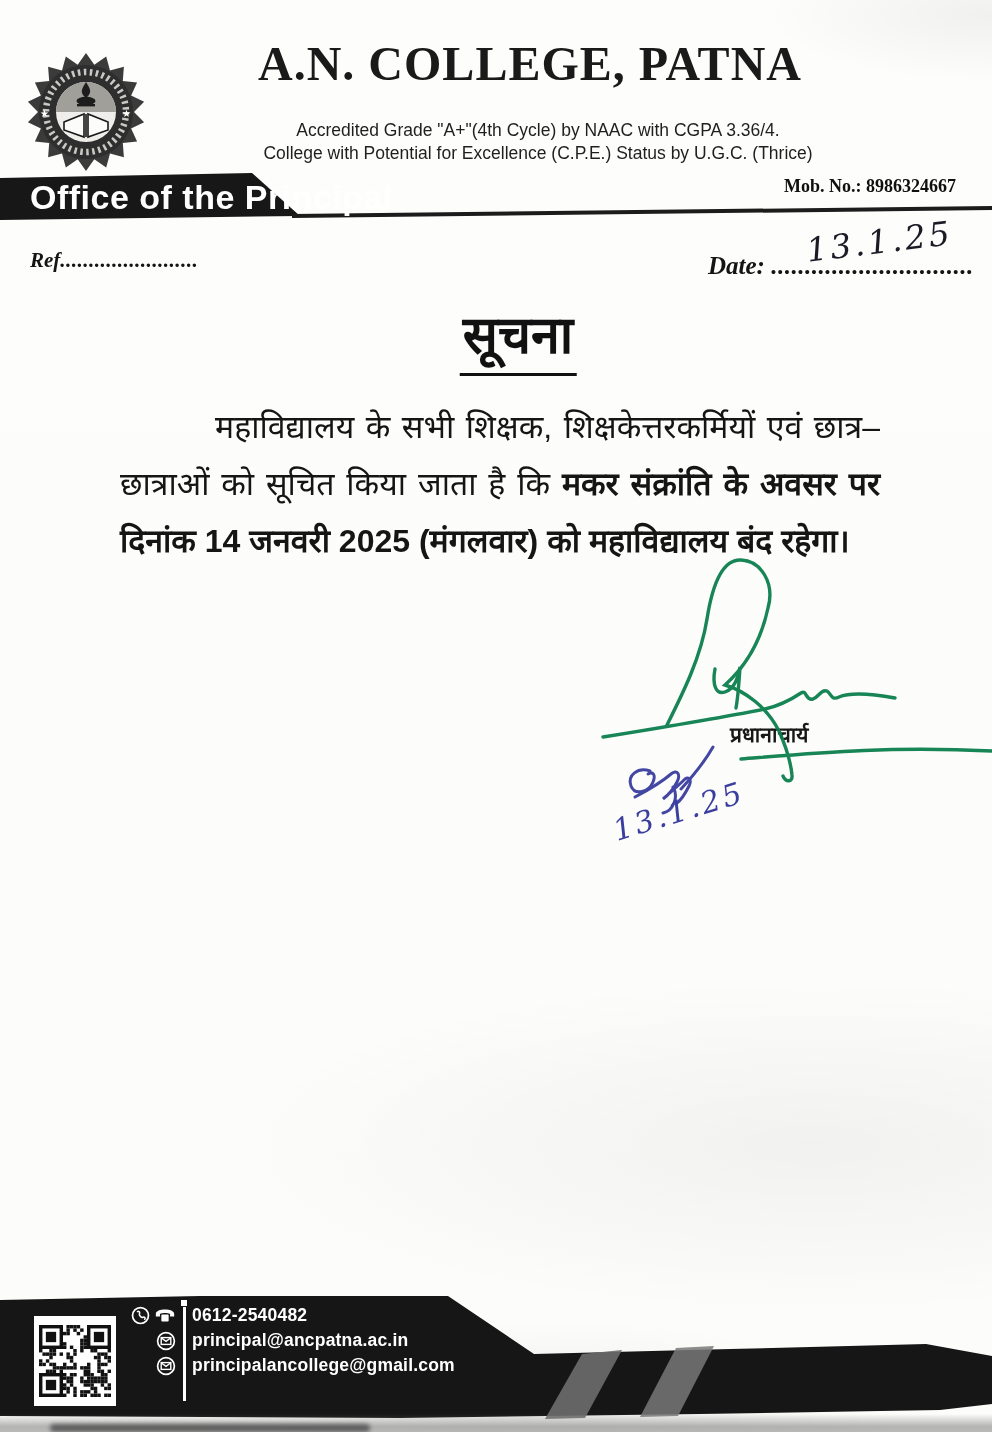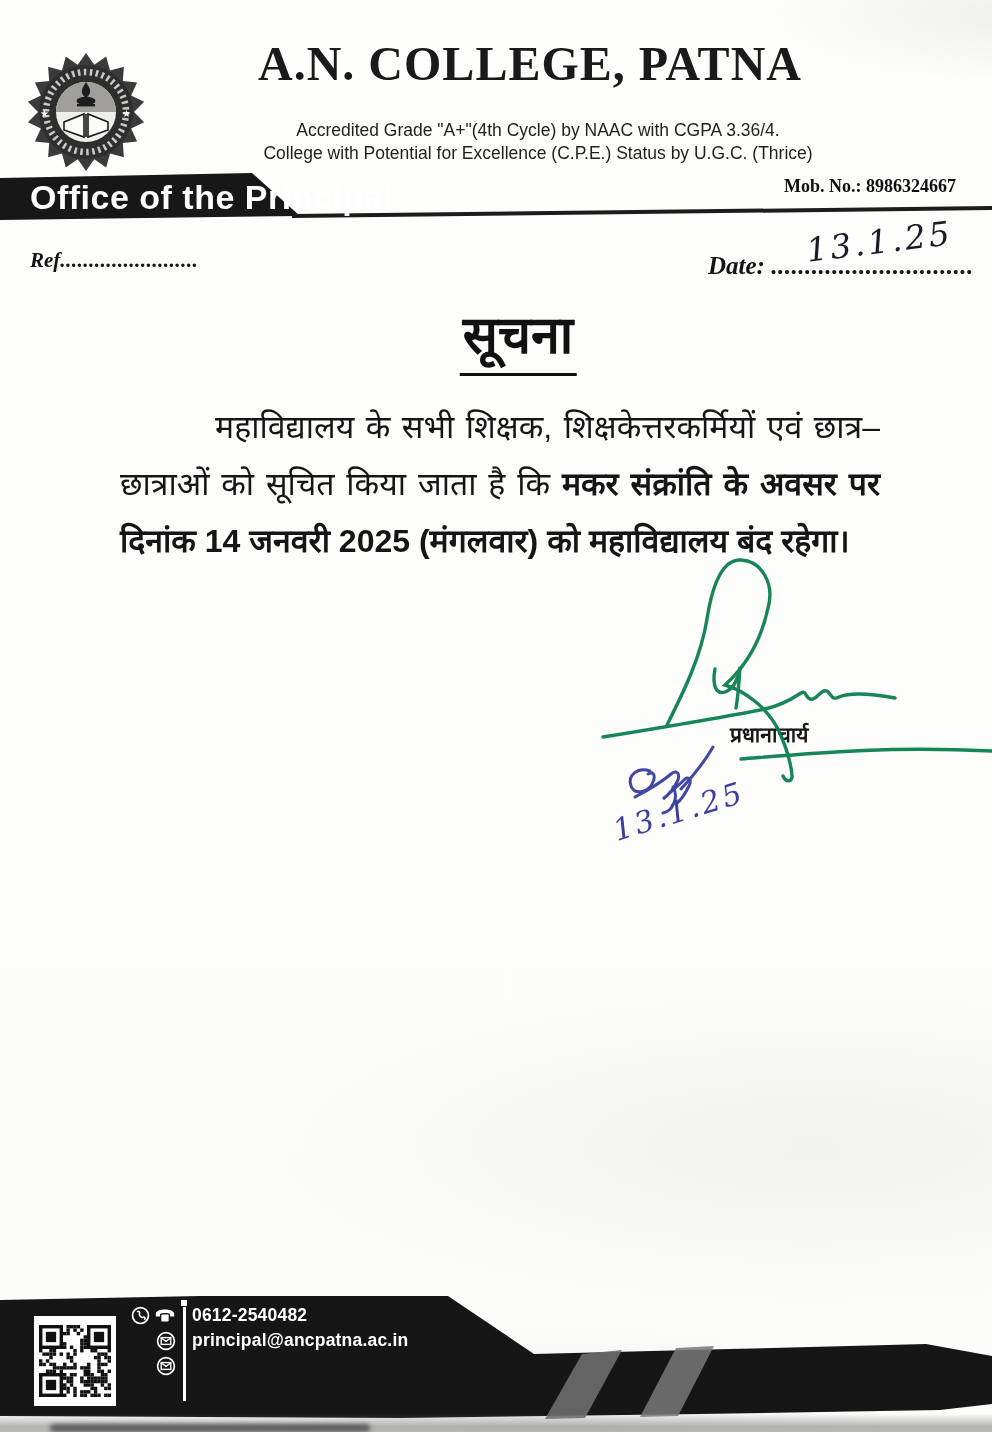--- a/index.html
+++ b/index.html
@@ -332,19 +332,20 @@
         <span class="c-txt">principal@ancpatna.ac.in</span>
       </div>
       <div class="c-row">
         <span class="c-icons">
           <svg width="20" height="20" viewBox="0 0 20 20">
             <circle cx="10" cy="10" r="8.4" fill="none" stroke="#fff" stroke-width="1.7"></circle>
             <rect x="5.2" y="6.6" width="9.6" height="6.8" fill="none" stroke="#fff" stroke-width="1.4"></rect>
             <path d="M5.4,7 L10,10.4 L14.6,7" fill="none" stroke="#fff" stroke-width="1.4"></path>
           </svg>
         </span>
+        <span class="c-txt">principalancollege@gmail.com</span>
       </div>
     </div>
   </div>
 
   <div class="bottom-shadow"></div>
   <div class="bottom-smear"></div>
 </div>
 
 </body></html>

